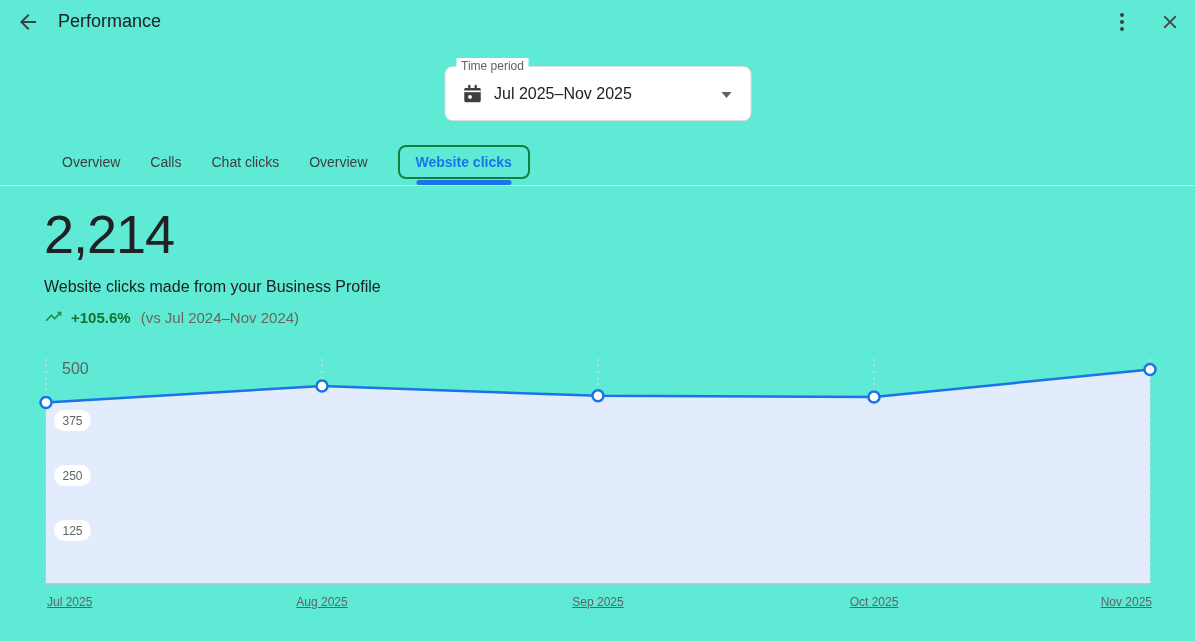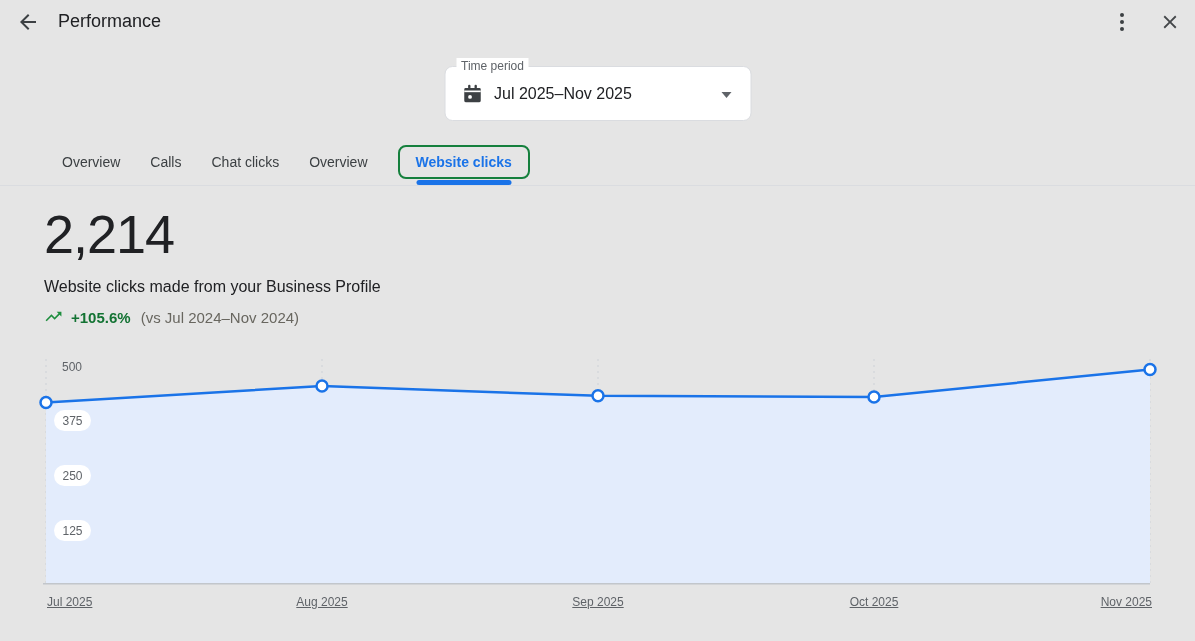--- a/index.html
+++ b/index.html
@@ -1,18 +1,18 @@
 <!DOCTYPE html>
 <html><head>
 <meta charset="utf-8">
 <style>
   * { margin:0; padding:0; box-sizing:border-box; }
   html,body { background:#fff; }
   body { font-family:"Liberation Sans", sans-serif; color:#202124; }
-  #app { position:relative; width:1195px; height:641px; background:#e5e5e5; overflow:hidden; }
+  #app { position:relative; width:1195px; height:641px; background:#5eead4; overflow:hidden; }
 
   
   .header { position:absolute; top:0; left:0; width:100%; height:44px; }
   .icon-btn { position:absolute; width:40px; height:40px; display:flex; align-items:center; justify-content:center;
               border:none; background:transparent; cursor:pointer; border-radius:50%; }
   .icon-btn svg { display:block; }
   #back-btn  { top:2px; left:8px; }
   #more-btn  { top:2px; left:1102px; }
   #close-btn { top:2px; left:1150px; }
   .page-title { position:absolute; top:11px; left:58px; font-size:18px; color:#202124; }
@@ -42,21 +42,21 @@
   .metric { position:absolute; top:203px; left:44px; }
   .metric-value { font-size:54px; letter-spacing:-1px; color:#202124; line-height:1.15; }
   .metric-desc { margin-top:13px; font-size:16px; color:#202124; }
   .trend-row { margin-top:11px; display:flex; align-items:flex-end; gap:8px; font-size:15px; }
   .trend-change { color:#137333; font-weight:bold; }
   .trend-compare { color:#68665f; margin-left:2px; }
 
   
   .chart { position:absolute; top:355px; left:0; width:1195px; height:260px; }
   .chart svg { position:absolute; top:0; left:0; }
-  .ytick-max { position:absolute; top:5px; left:62px; font-size:12px; color:#5f6368; }
+  .ytick-max { position:absolute; top:5px; left:62px; font-size:16px; color:#5f6368; }
   .ytick-pill { position:absolute; left:54px; width:37px; height:21px; border-radius:10.5px;
                 background:#fff; color:#5f6368; font-size:12px; display:flex;
                 align-items:center; justify-content:center; }
   .xlabel { position:absolute; top:240px; width:90px; font-size:12px; color:#5f6368;text-decoration:underline; }
 </style>
 </head>
 <body>
 
 <div id="app">
 

